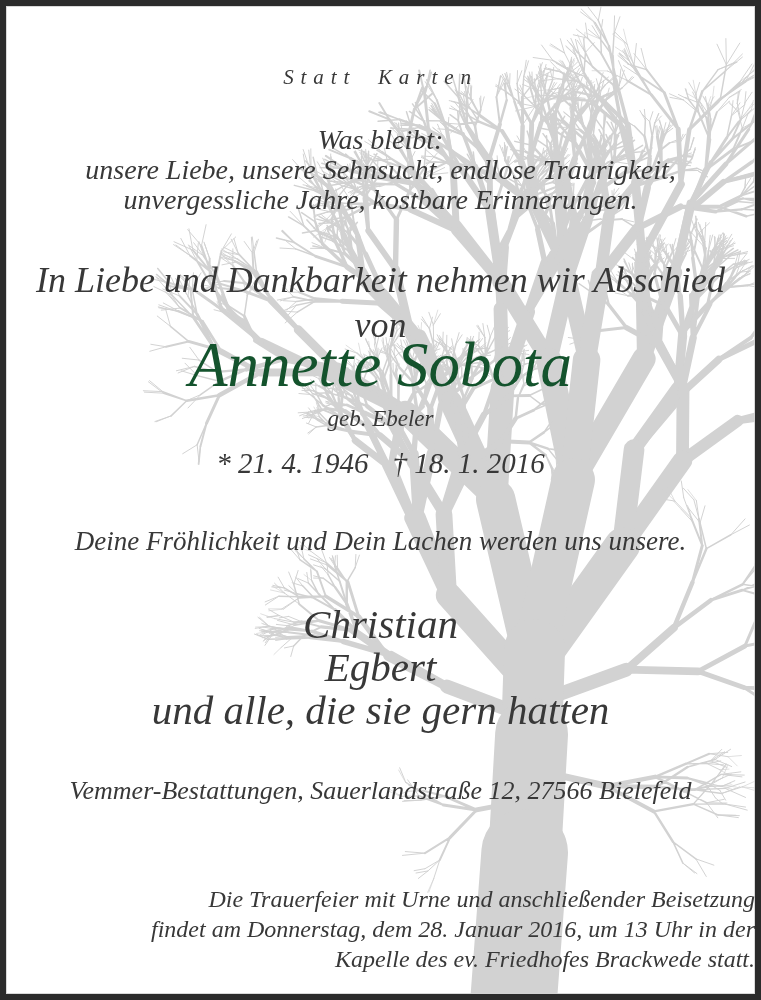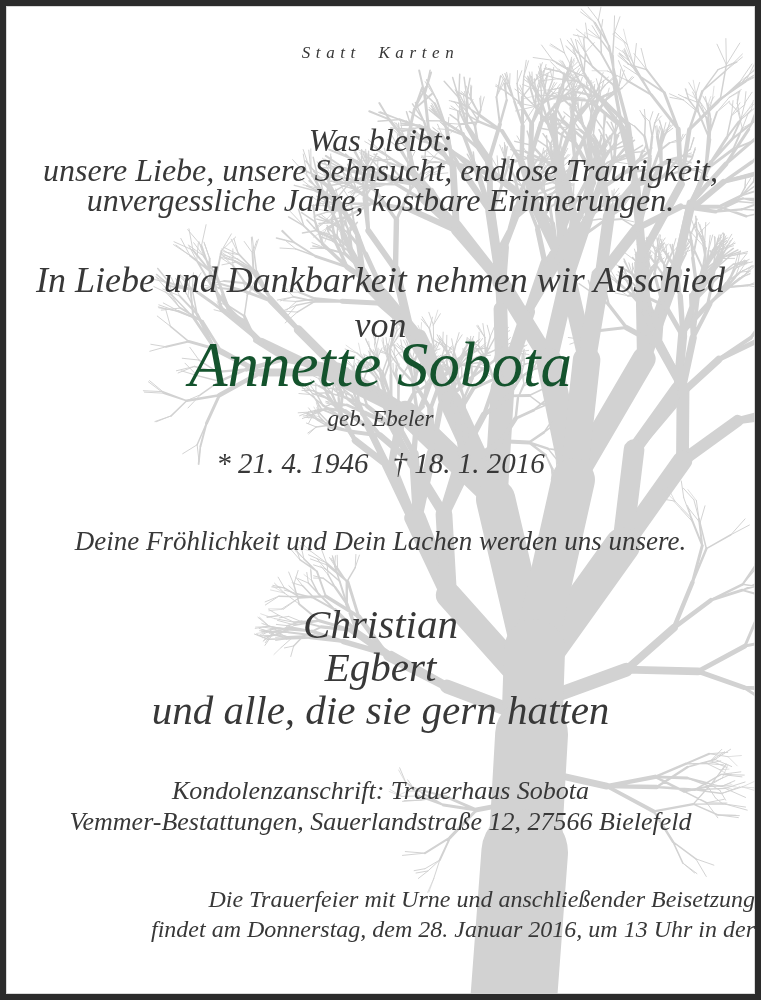--- a/index.html
+++ b/index.html
@@ -28,28 +28,28 @@
     pointer-events: none;
   }
   .txt {
     position: absolute;
     left: 0; right: 0;
     text-align: center;
     z-index: 1;
     line-height: 1.25;
   }
   .statt-karten {
-    top: 36px;
-    font-size: 17px;
+    top: 58px;
+    font-size: 21px;
     letter-spacing: 0.33em;
     word-spacing: 0.45em;
   }
   .epigraph {
     top: 119px;
-    font-size: 32px;
+    font-size: 28px;
     line-height: 30px;
   }
   .intro {
     top: 252px;
     font-size: 36px;
   }
   .deceased-name {
     top: 326px;
     font-size: 63px;
     line-height: 1.05;
@@ -153,22 +153,22 @@
 
   <div class="txt tribute">Deine Fröhlichkeit und Dein Lachen werden uns unsere.</div>
 
   <div class="txt mourners">
     <div>Christian</div>
     <div>Egbert</div>
     <div>und alle, die sie gern hatten</div>
   </div>
 
   <div class="txt condolence">
-    <div>Kondolenzanschrift: Trauerhaus Sobota</div>
     <div>Vemmer-Bestattungen, Sauerlandstraße 12, 27566 Bielefeld</div>
   </div>
 
   <div class="txt funeral">
     <div>Die Trauerfeier mit Urne und anschließender Beisetzung</div>
     <div>findet am Donnerstag, dem 28. Januar 2016, um 13 Uhr in der</div>
+    <div>Kapelle des ev. Friedhofes Brackwede statt.</div>
   </div>
 
 </div>
 
 </body></html>

